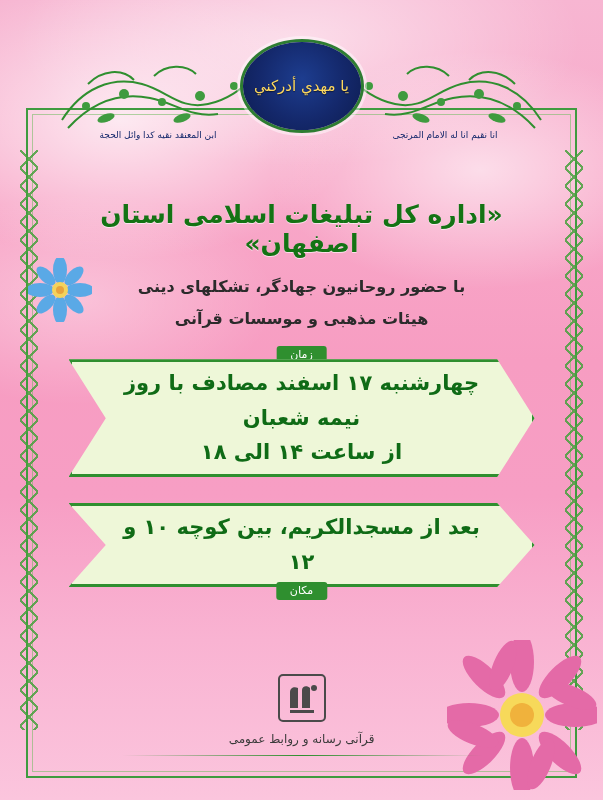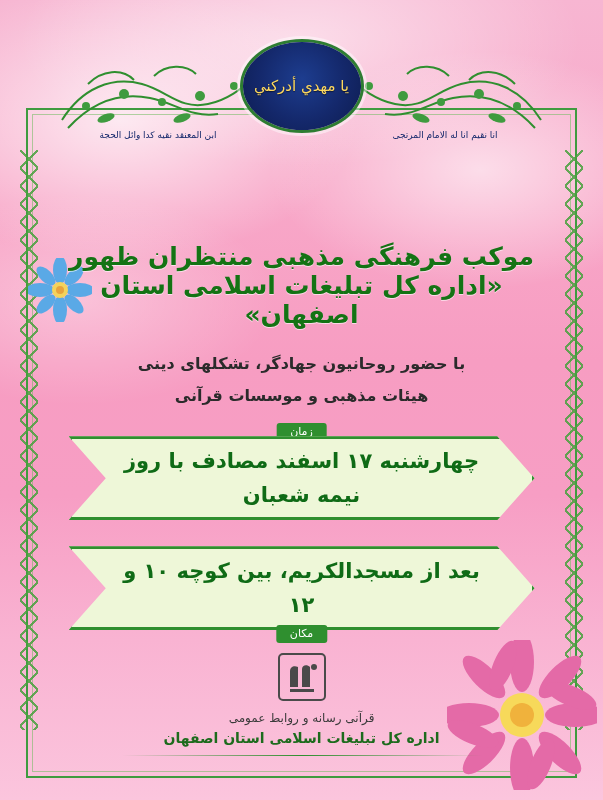--- a/index.html
+++ b/index.html
@@ -135,21 +135,21 @@
   .title-2 {
     color: #147314;
     font-size: 25px;
     font-weight: bold;
     text-shadow: 0 1px 0 rgba(255,255,255,0.6);
   }
   .subtitle {
     color: #2b2b2b;
     font-size: 16px;
     font-weight: bold;
-    margin-top: 20px;
+    margin-top: 14px;
     line-height: 1.85;
   }
 
   
   .ribbon-wrap {
     position: relative;
     margin-top: 26px;
   }
   .ribbon {
     position: relative;
@@ -326,30 +326,30 @@
       <ellipse cx="56" cy="26" rx="10" ry="27" transform="rotate(22 56 26)"></ellipse>
       <ellipse cx="94" cy="124" rx="10" ry="27" transform="rotate(22 94 124)"></ellipse>
       <ellipse cx="26" cy="94" rx="27" ry="10" transform="rotate(22 26 94)"></ellipse>
       <ellipse cx="124" cy="56" rx="27" ry="10" transform="rotate(22 124 56)"></ellipse>
     </g>
     <circle cx="75" cy="75" r="22" fill="#f7d95a"></circle>
     <circle cx="75" cy="75" r="12" fill="#f0b23c"></circle>
   </svg>
 
   <div class="content">
-    <div class="title-1">موکب فرهنگی مذهبی منتظران ظهور</div>
     <div class="title-2">«اداره کل تبلیغات اسلامی استان اصفهان»</div>
     <div class="subtitle">با حضور روحانیون جهادگر، تشکلهای دینی</div>
     <div class="subtitle" style="margin-top:2px">هیئات مذهبی و موسسات قرآنی</div>
 
     <div class="ribbon-wrap">
       <div class="ribbon-tag">زمان</div>
       <div class="ribbon">
         <div class="ribbon-text">
           <div>چهارشنبه ۱۷ اسفند مصادف با روز نیمه شعبان</div>
+          <div>از ساعت ۱۴ الی ۱۸</div>
         </div>
       </div>
     </div>
 
     <div class="ribbon-wrap">
       <div class="ribbon">
         <div class="ribbon-text">
           <div>بعد از مسجدالکریم، بین کوچه ۱۰ و ۱۲</div>
         </div>
       </div>
@@ -361,17 +361,16 @@
     <svg class="logo" viewBox="0 0 52 52">
       <rect x="3" y="3" width="46" height="46" rx="4" fill="none" stroke="#4a4a4a" stroke-width="2"></rect>
       <g fill="#4a4a4a">
         <path d="M14 36 L14 20 C14 16 18 14 22 16 L22 36 Z"></path>
         <path d="M26 36 L26 18 C26 14 31 13 34 16 L34 36 Z"></path>
         <rect x="14" y="38" width="24" height="3"></rect>
         <circle cx="38" cy="16" r="3"></circle>
       </g>
     </svg>
     <div class="footer-line1">قرآنی رسانه و روابط عمومی</div>
-    <div class="footer-line2">اداره کل تبلیغات اسلامی استان اصفهان</div>
     <div class="footer-rule"></div>
   </div>
 
 </div>
 
 </body></html>

